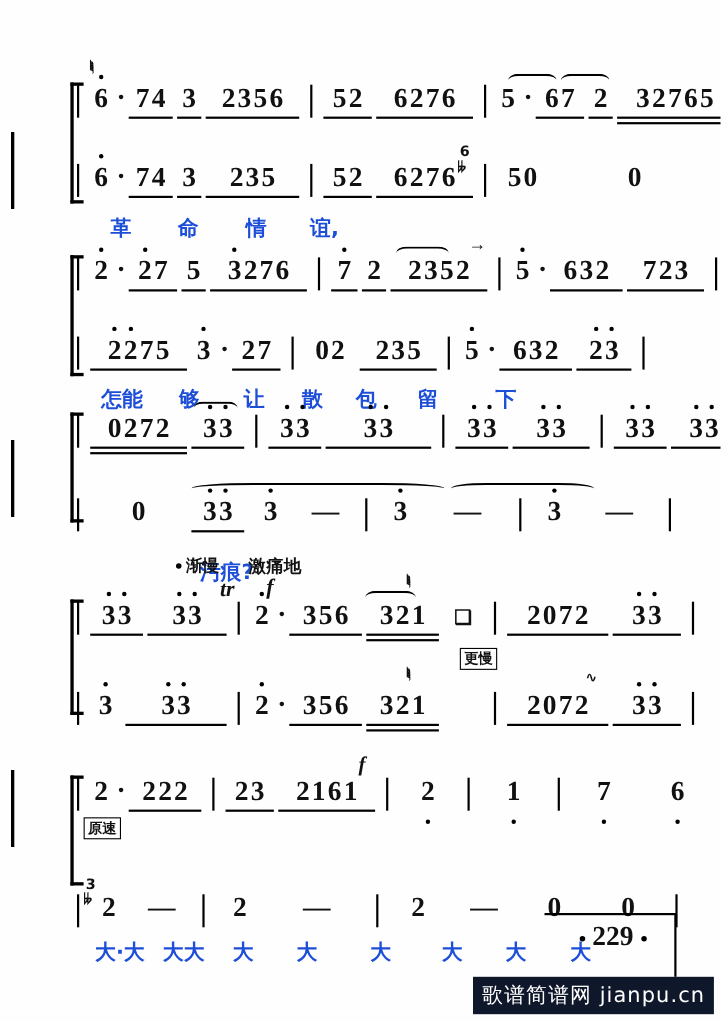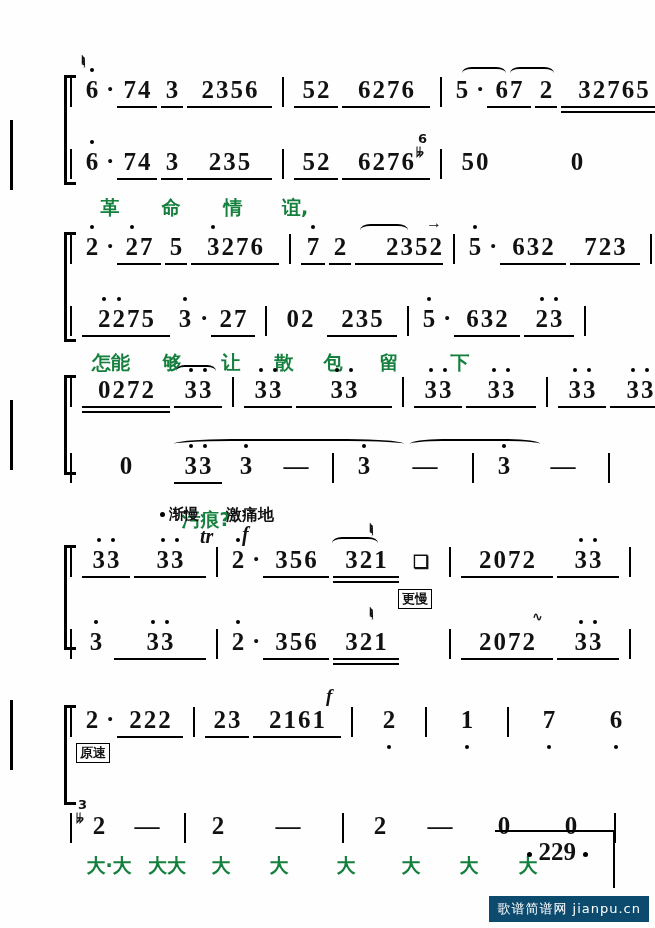--- a/index.html
+++ b/index.html
@@ -116,21 +116,21 @@
     font-size: 25px;
     font-weight: bold;
     vertical-align: top;
   }
   .lyrics {
     position: absolute;
     white-space: nowrap;
     font-family: "DejaVu Sans", sans-serif;
     font-size: 19px;
     font-weight: bold;
-    color: #15803d;
+    color: #1d4ed8;
   }
   .lyrics span { display: inline-block; text-align: center; }
   .marks {
     position: absolute;
     font-family: "DejaVu Sans", sans-serif;
     font-size: 13px;
     font-weight: bold;
   }
   .ital {
     font-family: "Liberation Serif", serif;
@@ -163,24 +163,24 @@
     width: 5px; height: 5px;
     background: #000;
     border-radius: 50%;
     vertical-align: middle;
     margin: 0 7px;
   }
   .footer-box {
     position: absolute;
     right: 6px;
     bottom: 6px;
-    background: #0c4a6e;
+    background: #0f172a;
     color: #fff;
     font-family: "DejaVu Sans", sans-serif;
-    font-size: 13px;
+    font-size: 19px;
     padding: 4px 8px;
     letter-spacing: 1px;
   }
   .corner-rule {
     position: absolute;
     background: #000;
   }
   .boxlabel {
     position: absolute;
     font-family: "DejaVu Sans", sans-serif;
@@ -313,21 +313,21 @@
       <span class="cell u1" style="width:88px;">
         <span class="num dotup">3</span><span class="num">2</span><span class="num">7</span><span class="num">6</span>
       </span>
       <span class="bar"></span>
       <span class="cell u1" style="width:24px;">
         <span class="num dotup">7</span>
       </span>
       <span class="cell u1" style="width:22px;">
         <span class="num">2</span>
       </span>
-      <span class="cell u1" style="width:88px;text-align:right;">
+      <span class="cell u1" style="width:88px;">
         <span class="num">2</span><span class="num">3</span><span class="num">5</span><span class="num">2</span>
       </span>
       <span class="bar"></span>
       <span class="cell" style="width:20px;">
         <span class="num dotup">5</span>
       </span>
       <span class="dotsep">·</span>
       <span class="cell u1" style="width:66px;">
         <span class="num">6</span><span class="num">3</span><span class="num">2</span>
       </span>
@@ -496,21 +496,21 @@
         <span class="num">2</span><span class="num">0</span><span class="num">7</span><span class="num">2</span>
       </span>
       <span class="cell u1" style="width:62px;">
         <span class="num dotup">3</span><span class="num dotup">3</span>
       </span>
       <span class="bar"></span>
       <span class="slur" style="left:262px;top:-8px;width:46px;"></span>
       <span class="marks" style="left:300px;top:-22px;">𝅲</span>
     </div>
 
-    <div class="boxlabel" style="left:328px;top:44px;text-align:center;">更慢</div>
+    <div class="boxlabel" style="left:348px;top:44px;text-align:center;">更慢</div>
 
     <div class="row" style="margin-top:36px;">
       <span class="bar" style="margin-left:0;"></span>
       <span class="cell" style="width:28px;">
         <span class="num dotup">3</span>
       </span>
       <span class="cell u1" style="width:92px;">
         <span class="num dotup">3</span><span class="num dotup">3</span>
       </span>
       <span class="bar"></span>

